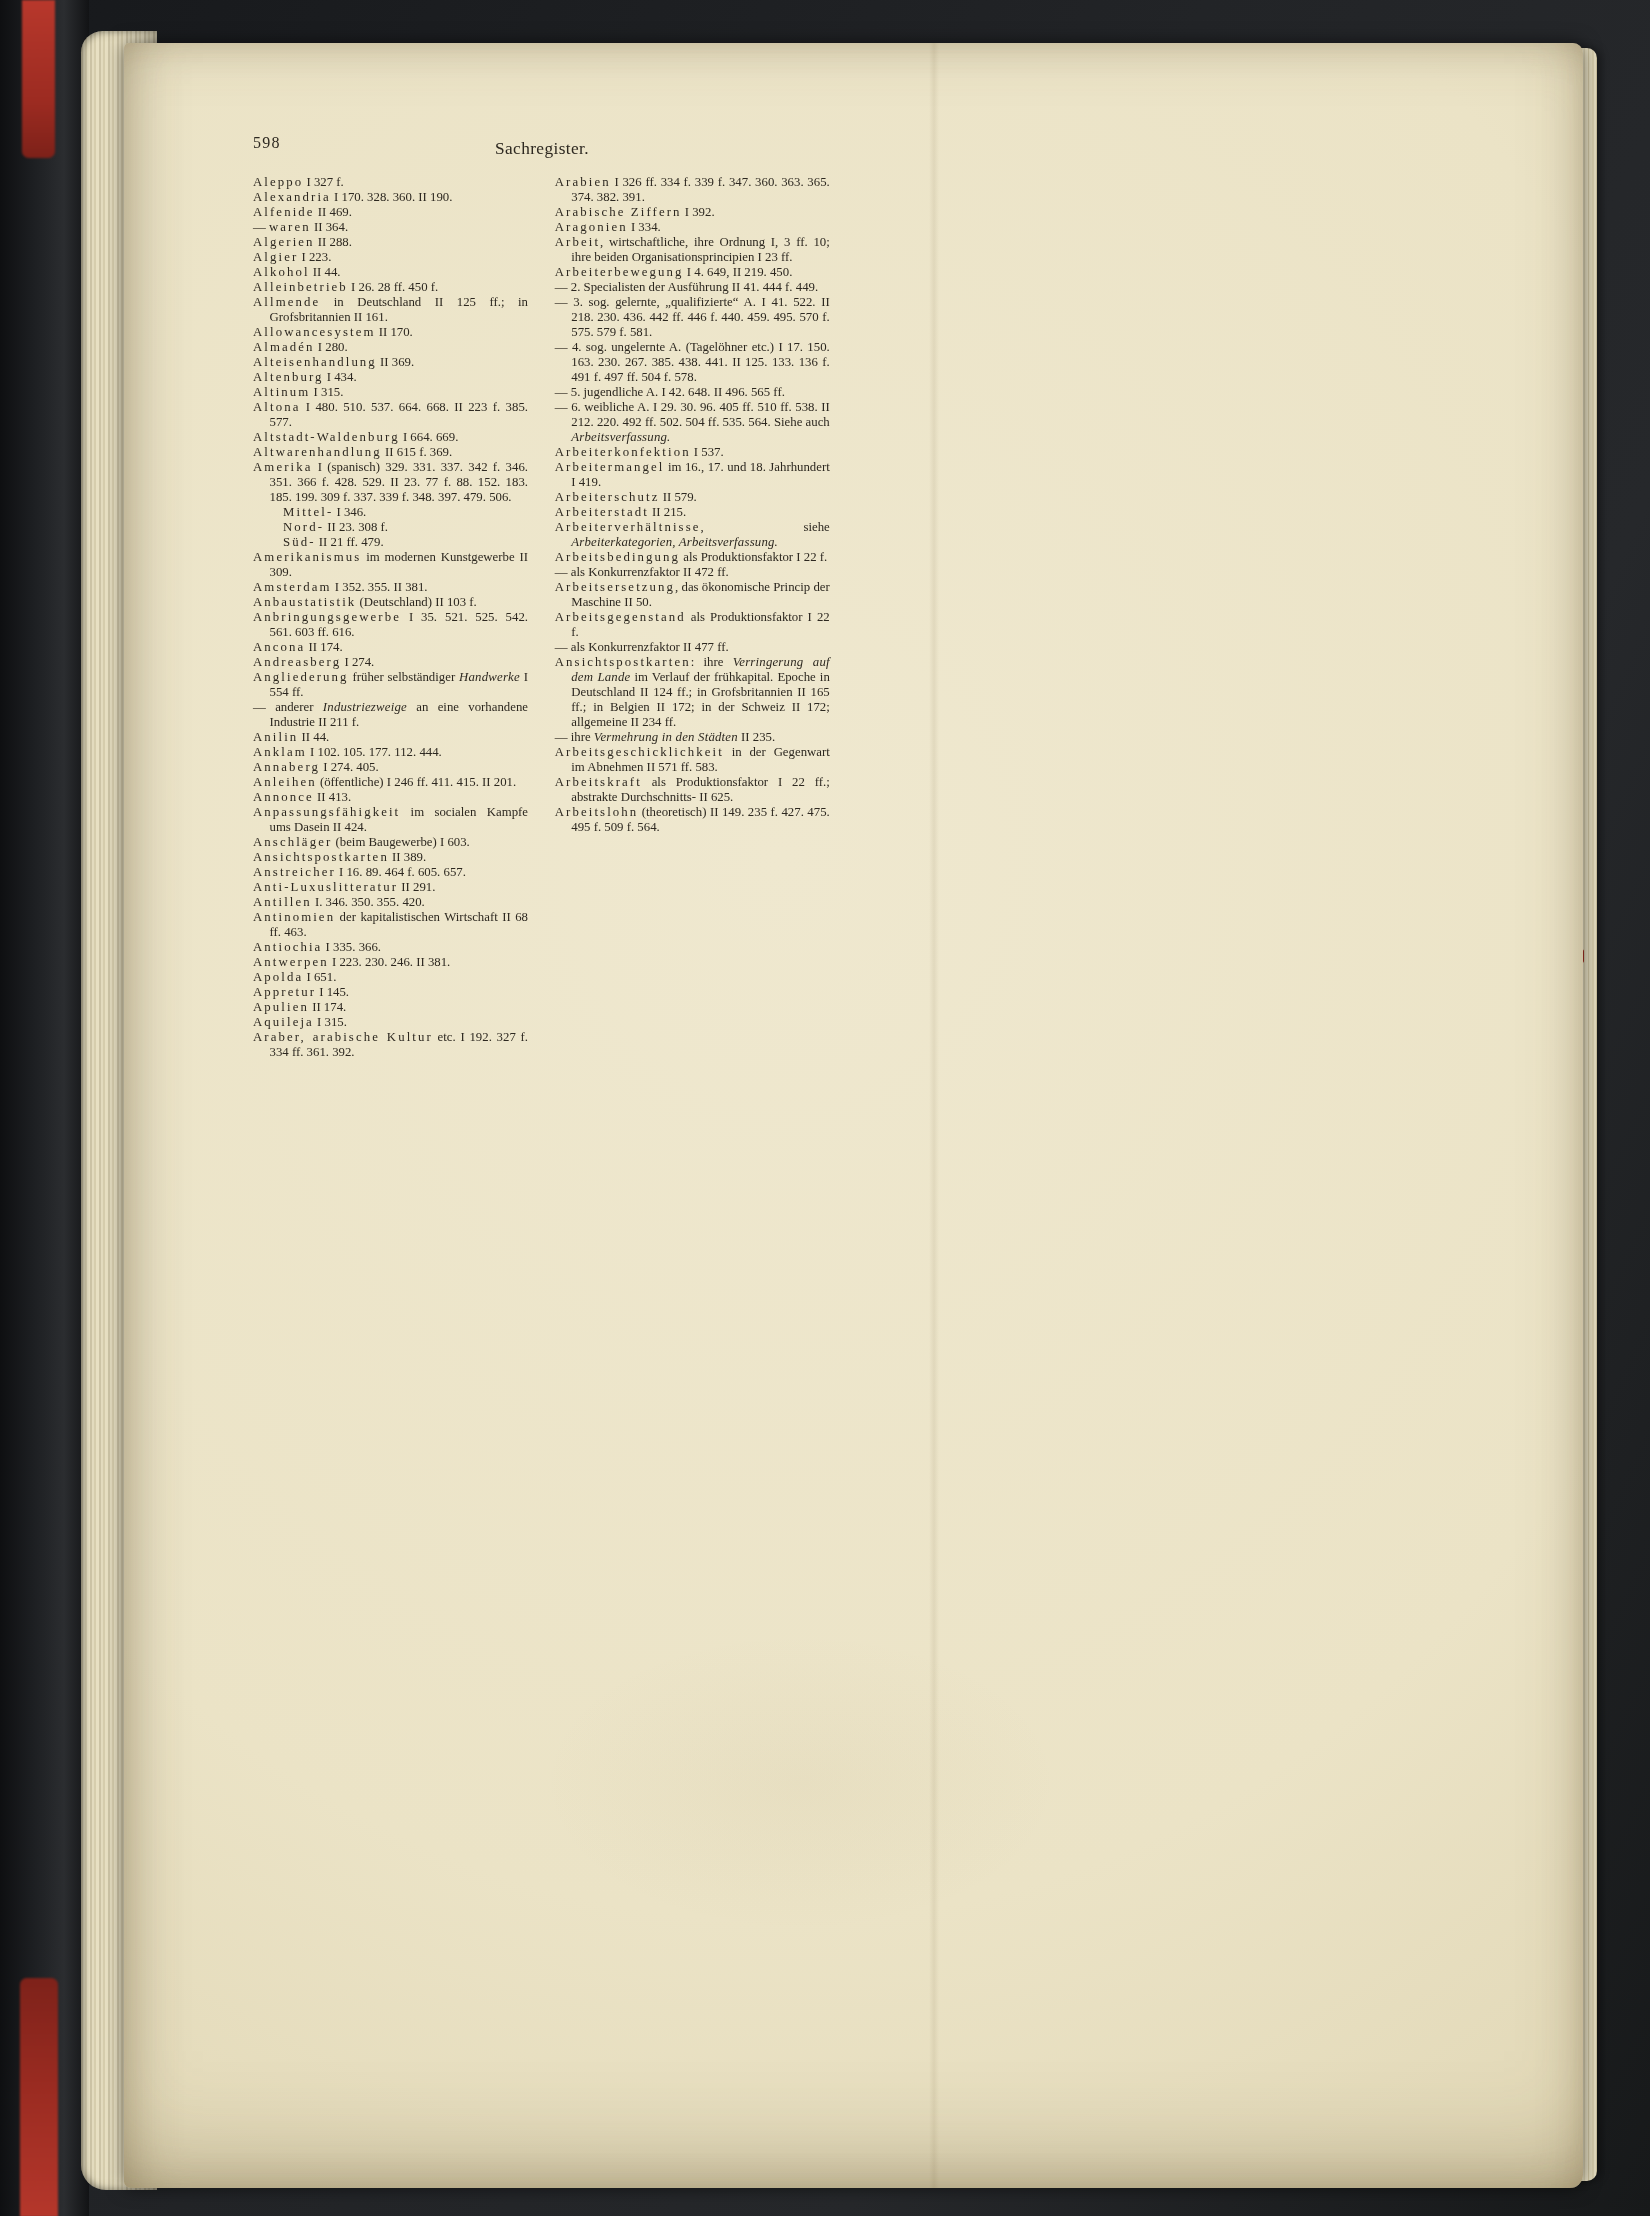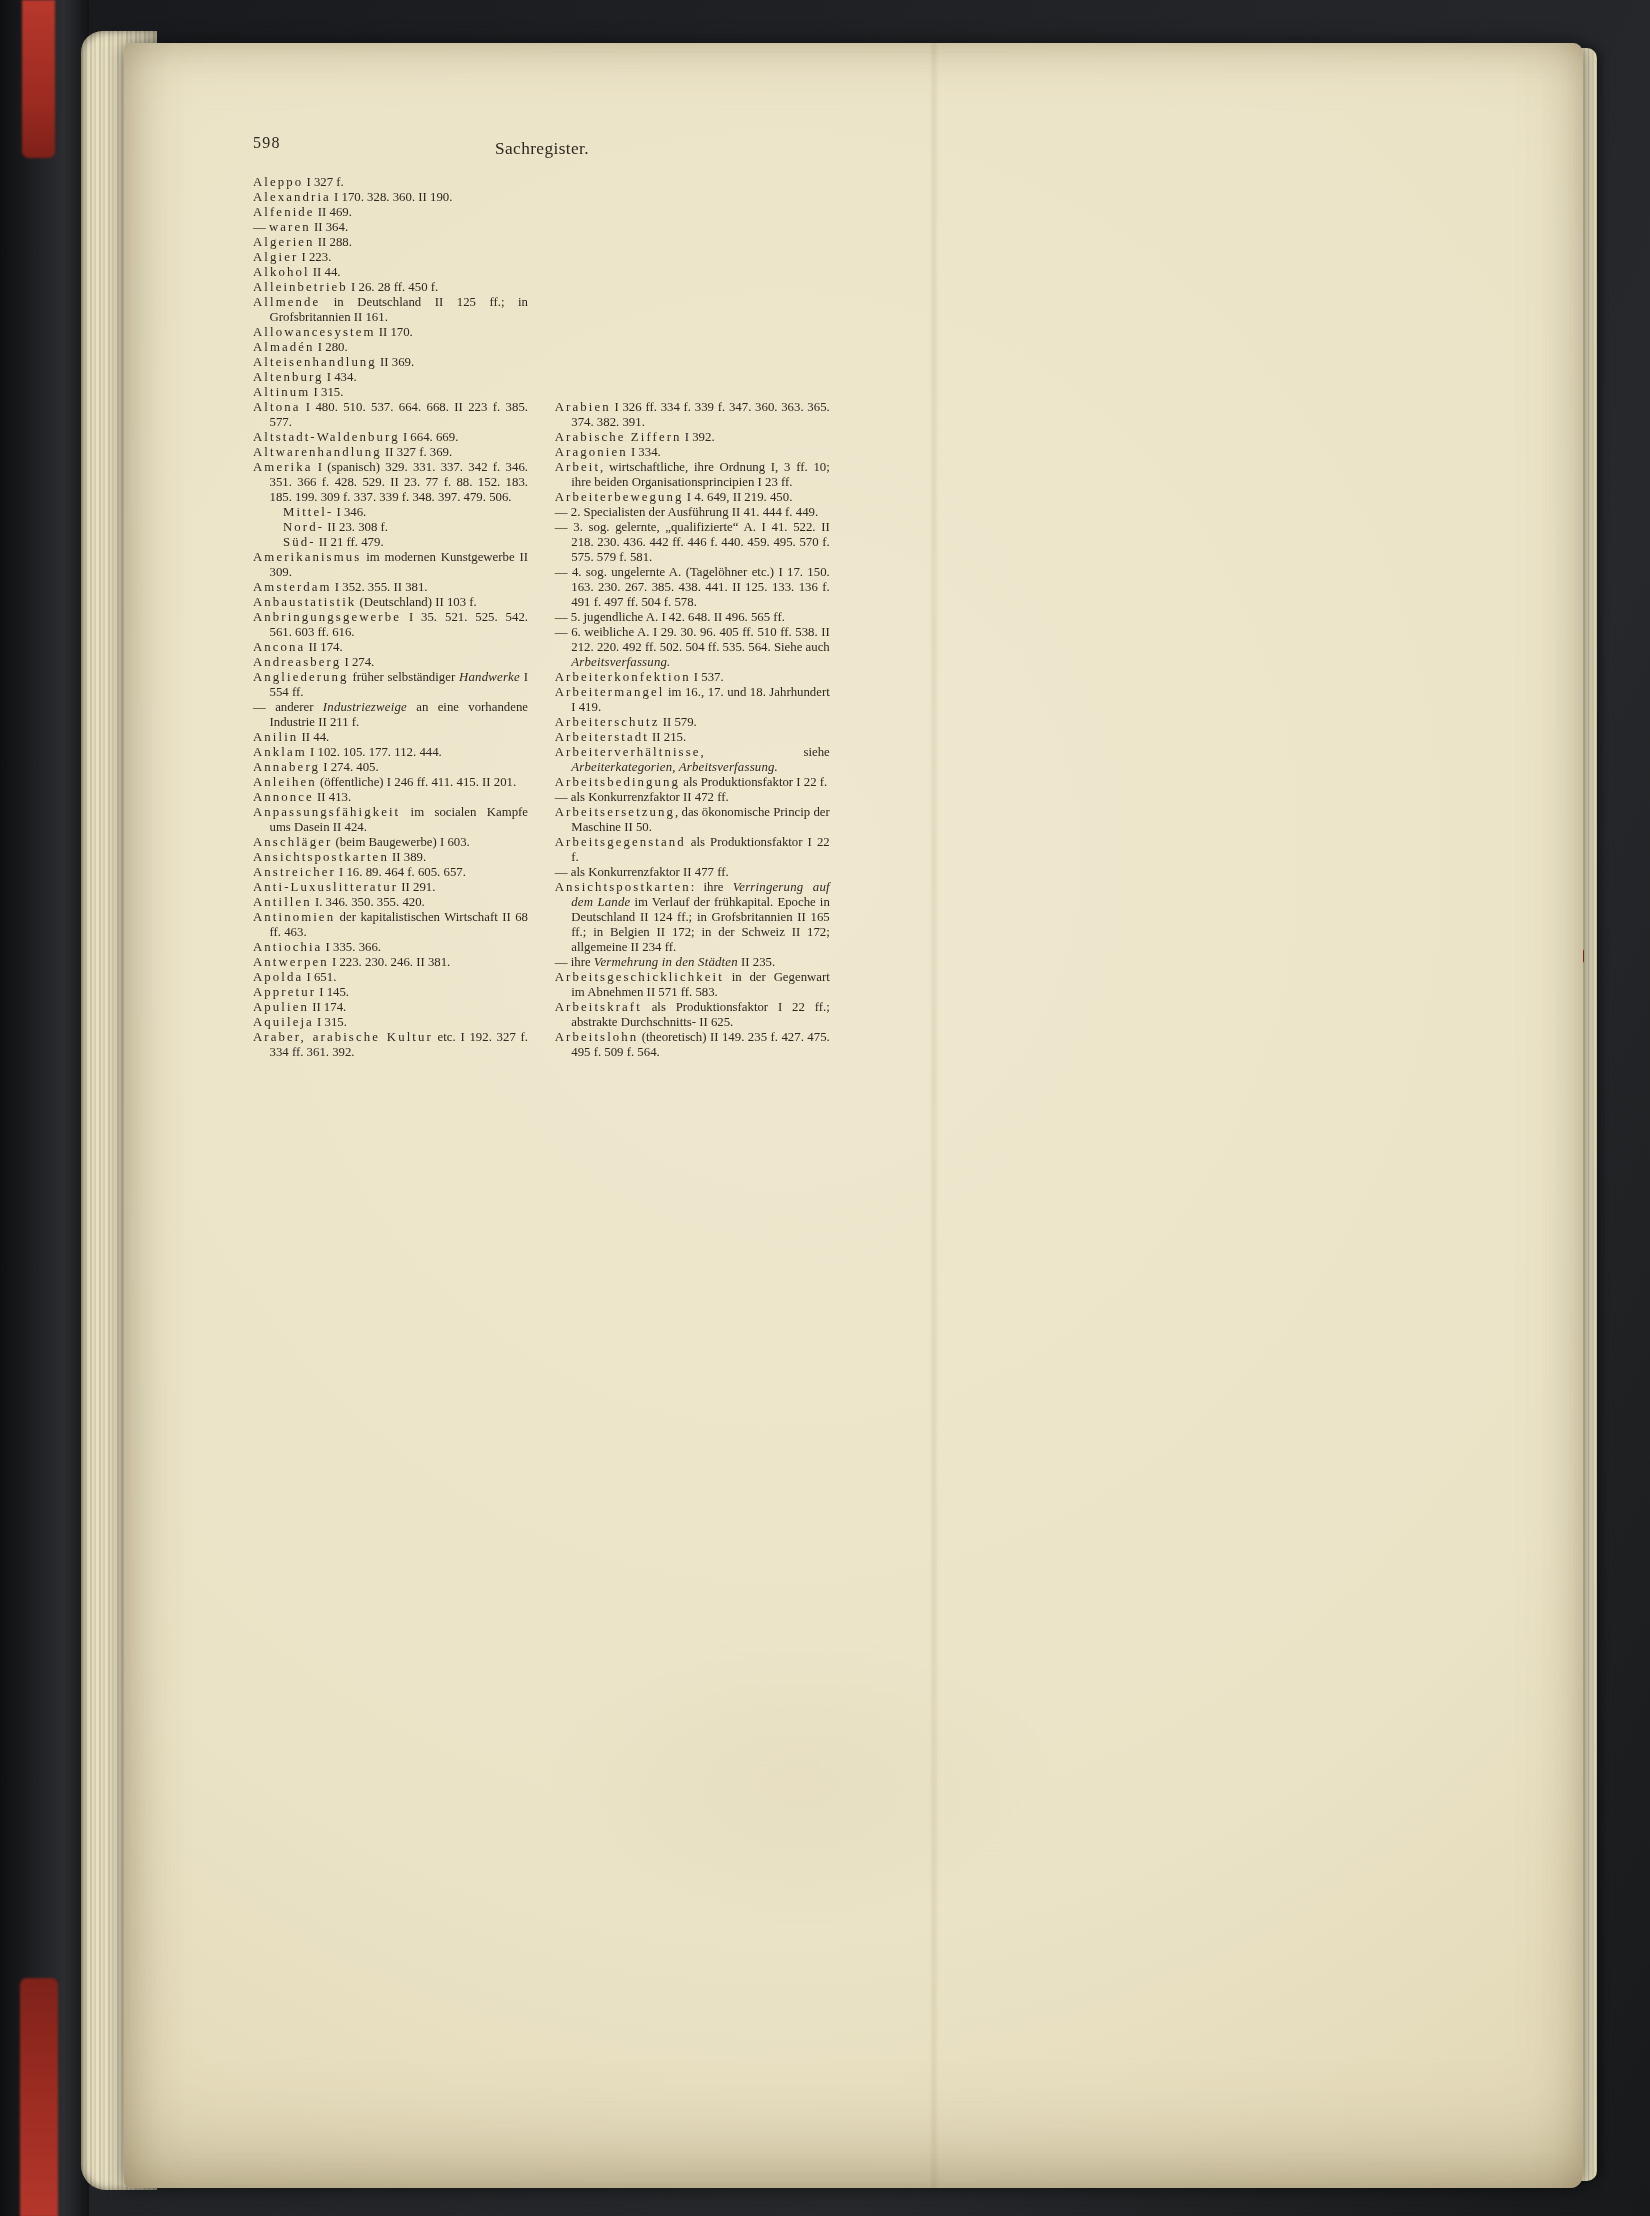--- a/index.html
+++ b/index.html
@@ -43,21 +43,21 @@
     background:linear-gradient(90deg,transparent,rgba(110,92,55,.10),transparent);}
   #stain{position:absolute;left:429px;top:1568px;width:743px;height:429px;border-radius:50%;
     background:radial-gradient(closest-side,rgba(150,128,80,.05),transparent 70%);}
 
   
   #textblock{position:absolute;left:253px;top:132px;width:578px;color:var(--ink,#2d2820);}
   #pageheader{position:relative;height:43px;}
   #pagenum{position:absolute;left:0;top:1.7px;font-size:16px;letter-spacing:1.2px;}
   #runtitle{position:absolute;left:0;right:0;top:7.4px;text-align:center;font-size:17.3px;letter-spacing:0.4px;}
 
-  #cols{display:flex;align-items:flex-end;}
+  #cols{display:flex;align-items:flex-start;}
   .col{width:275px;font-size:12.8px;line-height:15px;text-align:justify;
     text-rendering:optimizeLegibility;}
   #divider{width:1.2px;background:rgba(62,52,36,.7);margin:1.7px 12.4px 0 13.2px;}
 
   .entry{text-indent:-16.5px;padding-left:16.5px;}
   .entry.sub{text-indent:0;padding-left:30px;}
   .sp{letter-spacing:2.1px;}
   .i{font-style:italic;letter-spacing:0.2px;}
 </style>
 </head>
@@ -95,21 +95,21 @@
           <div class="entry"><span class="sp">Alkohol</span><span> II 44.</span></div>
           <div class="entry"><span class="sp">Alleinbetrieb</span><span> I 26. 28 ff. 450 f.</span></div>
           <div class="entry"><span class="sp">Allmende</span><span> in Deutschland II 125 ff.; in Grofsbritannien II 161.</span></div>
           <div class="entry"><span class="sp">Allowancesystem</span><span> II 170.</span></div>
           <div class="entry"><span class="sp">Almadén</span><span> I 280.</span></div>
           <div class="entry"><span class="sp">Alteisenhandlung</span><span> II 369.</span></div>
           <div class="entry"><span class="sp">Altenburg</span><span> I 434.</span></div>
           <div class="entry"><span class="sp">Altinum</span><span> I 315.</span></div>
           <div class="entry"><span class="sp">Altona</span><span> I 480. 510. 537. 664. 668. II 223 f. 385. 577.</span></div>
           <div class="entry"><span class="sp">Altstadt-Waldenburg</span><span> I 664. 669.</span></div>
-          <div class="entry"><span class="sp">Altwarenhandlung</span><span> II 327 f. 369.</span></div>
+          <div class="entry"><span class="sp">Altwarenhandlung</span><span> II 615 f. 369.</span></div>
           <div class="entry"><span class="sp">Amerika</span><span> I (spanisch) 329. 331. 337. 342 f. 346. 351. 366 f. 428. 529. II 23. 77 f. 88. 152. 183. 185. 199. 309 f. 337. 339 f. 348. 397. 479. 506.</span></div>
           <div class="entry sub"><span class="sp">Mittel-</span><span> I 346.</span></div>
           <div class="entry sub"><span class="sp">Nord-</span><span> II 23. 308 f.</span></div>
           <div class="entry sub"><span class="sp">Süd-</span><span> II 21 ff. 479.</span></div>
           <div class="entry"><span class="sp">Amerikanismus</span><span> im modernen Kunstgewerbe II 309.</span></div>
           <div class="entry"><span class="sp">Amsterdam</span><span> I 352. 355. II 381.</span></div>
           <div class="entry"><span class="sp">Anbaustatistik</span><span> (Deutschland) II 103 f.</span></div>
           <div class="entry"><span class="sp">Anbringungsgewerbe</span><span> I 35. 521. 525. 542. 561. 603 ff. 616.</span></div>
           <div class="entry"><span class="sp">Ancona</span><span> II 174.</span></div>
           <div class="entry"><span class="sp">Andreasberg</span><span> I 274.</span></div>

